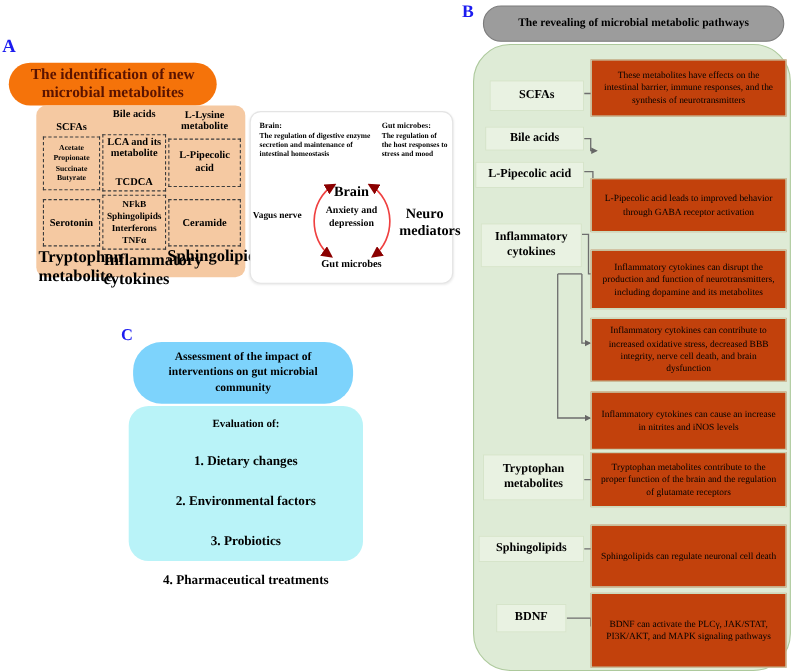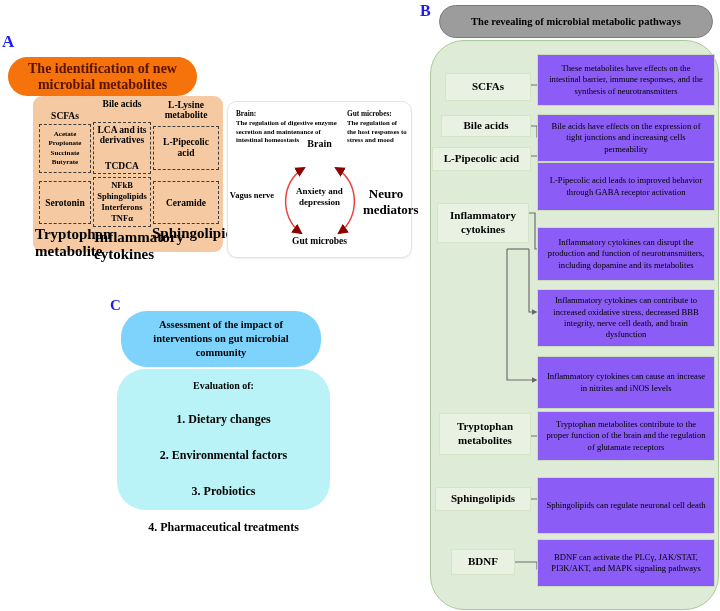--- a/index.html
+++ b/index.html
@@ -30,35 +30,35 @@
   .note { position:absolute; font-weight:bold; font-size:6.8px; line-height:1.3; }
   .note .note-title { font-size:7.3px; }
   .cyc { position:absolute; font-weight:bold; text-align:center; }
 
   
   #c-title { position:absolute; left:121px; top:311px; width:200px; height:56px;
              background:#7dd3fc; border-radius:26px; display:flex; align-items:center;
              justify-content:center; text-align:center; font-weight:bold; font-size:10.5px;
              padding:4px 14px; line-height:1.35; }
   #c-body { position:absolute; left:117px; top:369px; width:213px; height:141px;
-            background:#b9f3f8; border-radius:28px; text-align:center; padding-top:11px; }
+            background:#b9f3f8; border-radius:18px; text-align:center; padding-top:11px; }
   #c-body .eval-title { font-weight:bold; font-size:10px; }
   #c-body .eval-item { font-weight:bold; font-size:12px; margin-top:21px; }
 
   
   #b-title { position:absolute; left:439px; top:5px; width:274px; height:33px;
              background:#9c9c9c; border:1px solid #7b7b7b; border-radius:17px;
              display:flex; align-items:center; justify-content:center; font-weight:bold;
              font-size:10.5px; text-align:center; }
   #b-panel { position:absolute; left:430px; top:40px; width:289px; height:570px;
              background:#deebd6; border:1.5px solid #adc99c; border-radius:34px; }
   #b-panel .term { position:absolute; background:#e9f2e2; border:1px solid #d6e4ca;
                    display:flex; align-items:center; justify-content:center; text-align:center;
                    font-weight:bold; font-size:11px; line-height:1.25; }
-  #b-panel .nbox { position:absolute; left:106px; width:178px; background:#8b5cf6;
+  #b-panel .nbox { position:absolute; left:106px; width:178px; background:#c2410c;
                    border:1px solid #c9dcbd; display:flex; align-items:center; justify-content:center;
                    text-align:center; font-size:8.6px; line-height:1.32; padding:3px 7px; }
   #b-connectors { position:absolute; left:0; top:0; width:289px; height:570px; }
 </style>
 </head>
 <body>
 
 <div id="canvas">
 
   <div class="panel-letter" style="left:2px; top:32px;">A</div>
@@ -72,21 +72,21 @@
     <div class="hdr" style="left:60px; top:3px; width:58px;">Bile acids</div>
     <div class="hdr" style="left:120px; top:4px; width:66px;">L-Lysine metabolite</div>
 
     <div class="dash" style="left:6px; top:28px; width:52px; height:49px; font-size:7px; line-height:1.35;">
       <span>Acetate</span>
       <span>Propionate</span>
       <span>Succinate</span>
       <span>Butyrate</span>
     </div>
     <div class="dash" style="left:60px; top:26px; width:58px; height:52px; font-size:9.5px; justify-content:space-between; padding:2px 1px;">
-      <span style="line-height:1.1;">LCA and  its derivatives</span>
+      <span style="line-height:1.1;">LCA and  its metabolite</span>
       <span>TCDCA</span>
     </div>
     <div class="dash" style="left:120px; top:30px; width:66px; height:44px; font-size:9.5px; line-height:1.2;">
       <span>L-Pipecolic acid</span>
     </div>
 
     <div class="dash" style="left:6px; top:85px; width:52px; height:43px; font-size:9.5px;">
       <span>Serotonin</span>
     </div>
     <div class="dash" style="left:60px; top:81px; width:58px; height:50px; font-size:8.5px; line-height:1.3;">
@@ -117,21 +117,21 @@
     <svg id="cycle-arrows" width="185" height="157" viewBox="0 0 185 157" style="position:absolute; left:0; top:0;">
       <defs>
         <marker id="ah" viewBox="0 0 10 10" refX="8" refY="5" markerWidth="7" markerHeight="7" orient="auto-start-reverse">
           <path d="M0,0 L10,5 L0,10 z" fill="#8b0000"></path>
         </marker>
       </defs>
       <path d="M 76,66 C 52,80 52,116 73,131" fill="none" stroke="#ef4040" stroke-width="1.5" marker-start="url(#ah)" marker-end="url(#ah)"></path>
       <path d="M 108,66 C 132,80 132,116 111,131" fill="none" stroke="#ef4040" stroke-width="1.5" marker-start="url(#ah)" marker-end="url(#ah)"></path>
     </svg>
 
-    <div class="cyc" style="left:50%; transform:translateX(-50%); top:36px; font-size:10px;">Brain</div>
+    <div class="cyc" style="left:50%; transform:translateX(-50%); top:64px; font-size:13px;">Brain</div>
     <div class="cyc" style="left:0; top:88px; width:48px; font-size:8.5px;">Vagus nerve</div>
     <div class="cyc" style="left:50%; transform:translateX(-50%); top:84px; width:62px; font-size:9px; line-height:1.25;">Anxiety and depression</div>
     <div class="cyc" style="right:2px; top:84px; width:46px; font-size:13px; line-height:1.25;">Neuro mediators</div>
     <div class="cyc" style="left:50%; transform:translateX(-50%); top:134px; font-size:9.5px; width:90px;">Gut microbes</div>
   </div>
 
   <div class="panel-letter" style="left:110px; top:297px; font-size:15px;">C</div>
 
   <div id="c-title">
     <span>Assessment of the impact of interventions on gut microbial community</span>
@@ -175,23 +175,22 @@
 
     <div class="term" style="left:14px; top:32px; width:86px; height:28px;">SCFAs</div>
     <div class="term" style="left:10px; top:74px; width:90px; height:22px;">Bile acids</div>
     <div class="term" style="left:1px; top:106px; width:99px; height:24px;">L-Pipecolic acid</div>
     <div class="term" style="left:6px; top:162px; width:92px; height:40px; padding:0 10px;">Inflammatory cytokines</div>
     <div class="term" style="left:8px; top:372px; width:92px; height:42px; padding:0 8px;">Tryptophan metabolites</div>
     <div class="term" style="left:4px; top:446px; width:96px; height:24px;">Sphingolipids</div>
     <div class="term" style="left:20px; top:508px; width:64px; height:26px;">BDNF</div>
 
     <div class="nbox" style="top:13px; height:52px;">These metabolites have effects on the intestinal barrier, immune responses, and the synthesis of neurotransmitters</div>
-    <div class="nbox" style="top:73px; height:48px;">Bile acids have effects on the expression of tight junctions and increasing cells permeability</div>
     <div class="nbox" style="top:121px; height:49px;">L-Pipecolic acid leads to improved behavior through GABA receptor activation</div>
     <div class="nbox" style="top:186px; height:54px;">Inflammatory cytokines can disrupt the production and function of neurotransmitters, including dopamine and its metabolites</div>
     <div class="nbox" style="top:248px; height:58px;">Inflammatory cytokines can contribute to increased oxidative stress, decreased BBB integrity, nerve cell death, and brain dysfunction</div>
     <div class="nbox" style="top:315px; height:53px;">Inflammatory cytokines can cause an increase in nitrites and iNOS levels</div>
     <div class="nbox" style="top:370px; height:50px;">Tryptophan metabolites contribute to the proper function of the brain and the regulation of glutamate receptors</div>
     <div class="nbox" style="top:436px; height:57px;">Sphingolipids can regulate neuronal cell death</div>
-    <div class="nbox" style="top:498px; height:48px;font-family:Liberation Serif, serif;">BDNF can activate the PLCγ, JAK/STAT, PI3K/AKT, and MAPK signaling pathways</div>
+    <div class="nbox" style="top:498px; height:68px;font-family:Liberation Serif, serif;">BDNF can activate the PLCγ, JAK/STAT, PI3K/AKT, and MAPK signaling pathways</div>
   </div>
 
 </div>
 
 </body></html>

